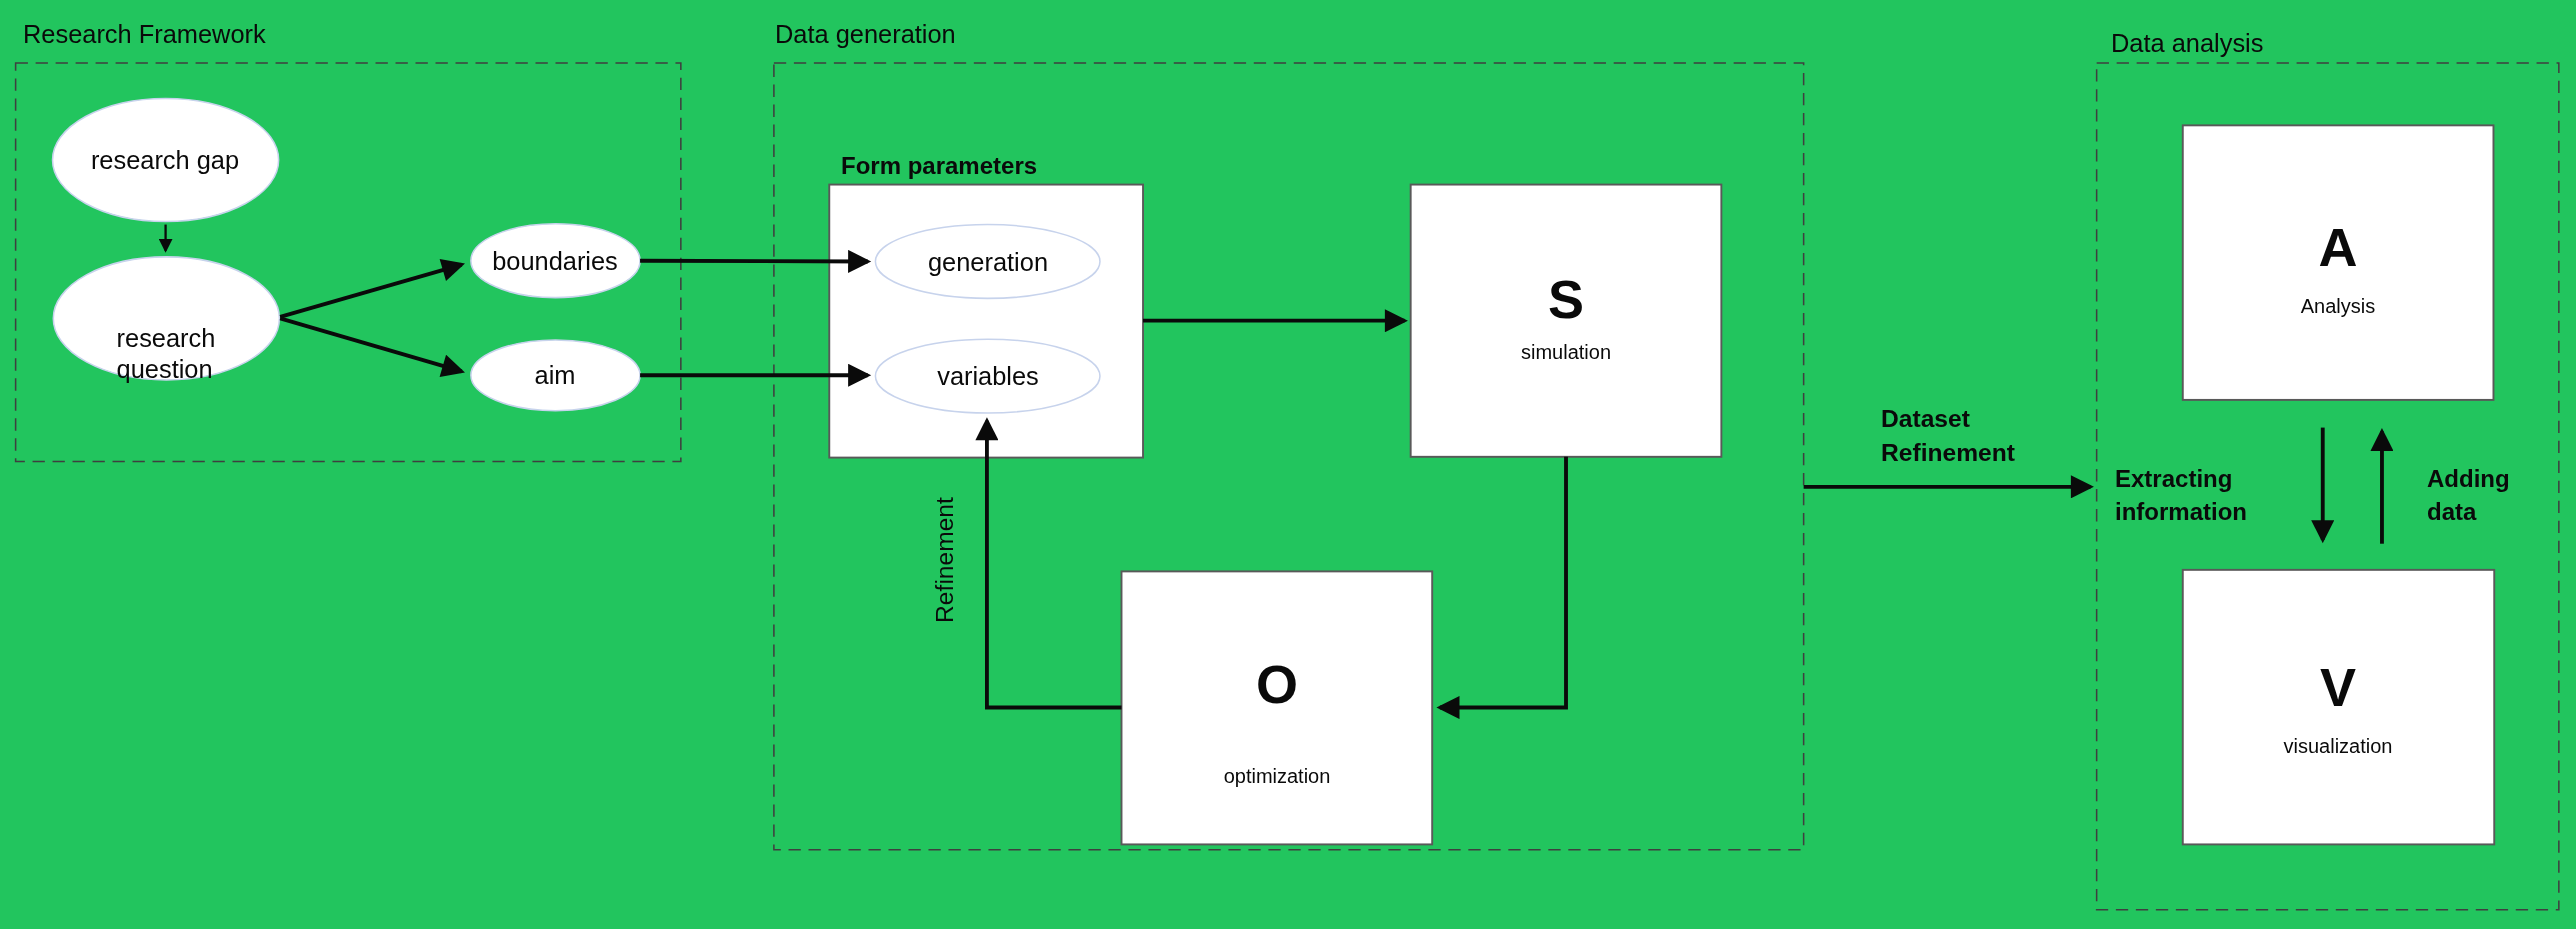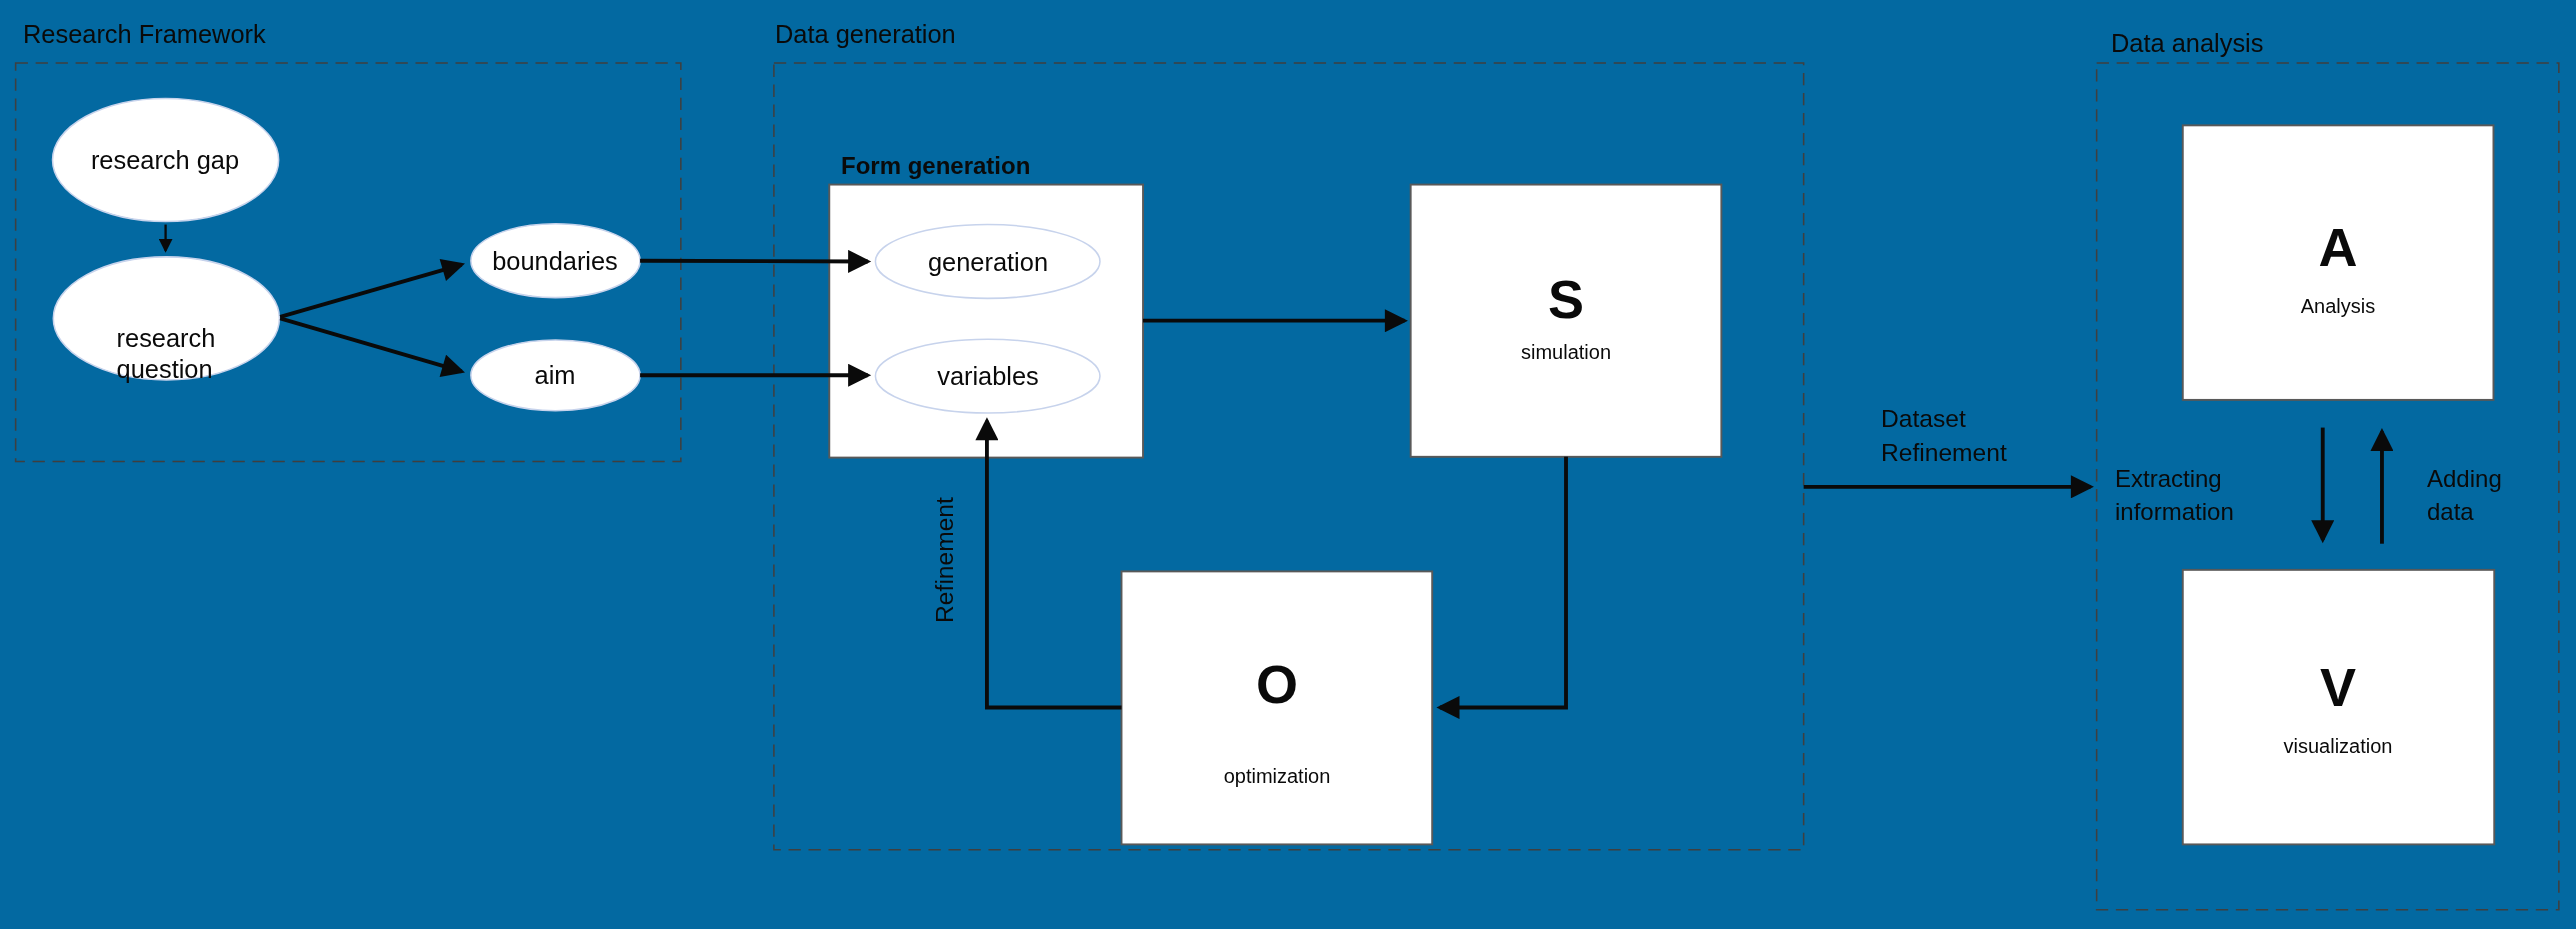--- a/index.html
+++ b/index.html
@@ -1,32 +1,32 @@
 <!DOCTYPE html>
 <html style="font-size:12.3px"><head>
 <meta charset="utf-8">
 <style>
   html,body{margin:0;padding:0;background:#ffffff;}
   .canvas{
     position:relative;
     width:2576px;height:929px;
-    background:#0369a1;
+    background:#22c55e;
     font-family:"Liberation Sans", sans-serif;
     color:#000;
     overflow:hidden;
   }
   .canvas svg{position:absolute;left:0;top:0;}
   .t{position:absolute;white-space:nowrap;color:#0a0a0a;}
   .section-label{font-size:25.4px;}
   .node-label{font-size:25.4px;}
   .center{transform:translate(-50%,-50%);text-align:left;line-height:1.22;}
   .bold{font-weight:bold;}
   .big-letter{font-size:54px;font-weight:bold;}
   .sub-label{font-size:20px;}
-  .side-label{font-size:24px;line-height:1.38;}
+  .side-label{font-size:24px;line-height:1.38;font-weight:bold;}
   .two-line{line-height:1.38;}
   .rot{transform:translate(-50%,-50%) rotate(-90deg);font-size:24.6px;}
 </style>
 </head>
 <body>
 
 <div class="canvas">
 
   <svg width="2576" height="929" viewBox="0 0 3349 1208">
     <defs>
@@ -70,21 +70,21 @@
   <div class="t section-label" style="left:2111px;top:29px;">Data analysis</div>
 
   <div class="t node-label center" style="left:165px;top:160px;">research gap</div>
   <div class="t node-label center" style="left:166px;top:318px;margin-top:36px;">
     <div>research</div>
     <div>question</div>
   </div>
   <div class="t node-label center" style="left:555px;top:261px;">boundaries</div>
   <div class="t node-label center" style="left:555px;top:375px;">aim</div>
 
-  <div class="t bold" style="left:841px;top:152px;font-size:24px;">Form generation</div>
+  <div class="t bold" style="left:841px;top:152px;font-size:24px;">Form parameters</div>
   <div class="t node-label center" style="left:988px;top:262px;">generation</div>
   <div class="t node-label center" style="left:988px;top:376px;">variables</div>
 
   <div class="t big-letter center" style="left:1566px;top:300px;">S</div>
   <div class="t sub-label center" style="left:1566px;top:352px;">simulation</div>
 
   <div class="t big-letter center" style="left:1277px;top:685px;">O</div>
   <div class="t sub-label center" style="left:1277px;top:740px;margin-top:36px;">optimization</div>
 
   <div class="t rot" style="left:945px;top:560px;">Refinement</div>

